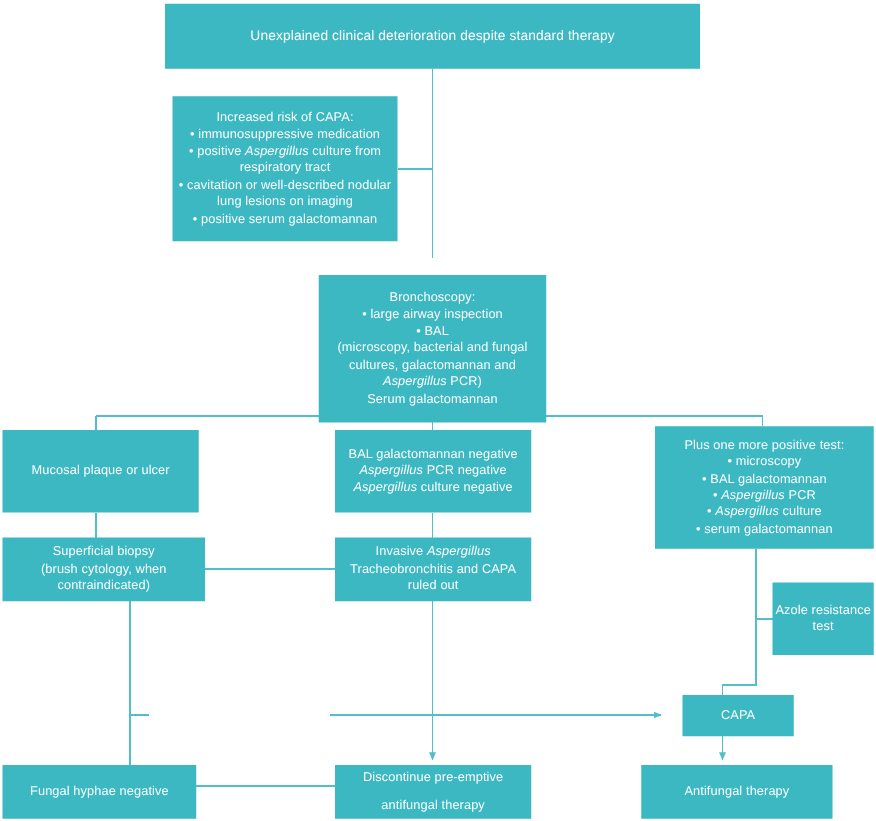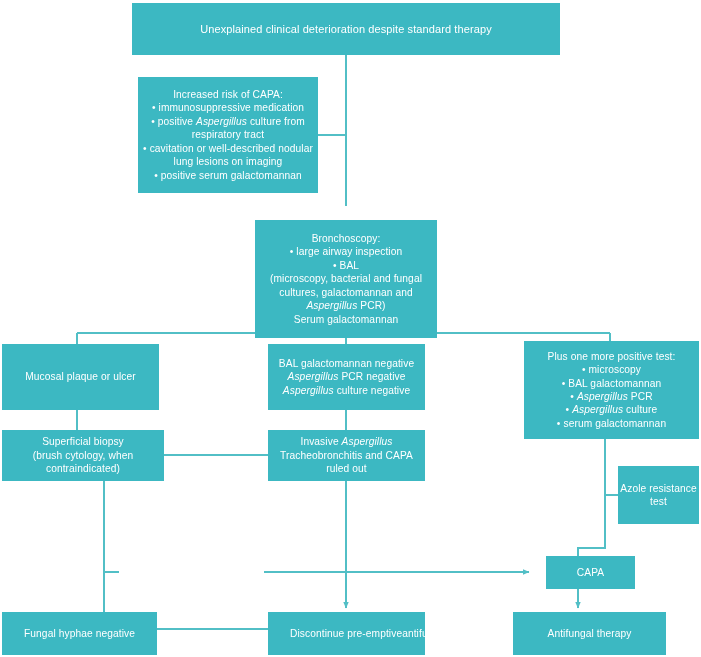--- a/index.html
+++ b/index.html
@@ -150,21 +150,21 @@
 
 
   <div class="node fs10" style="left:534px; top:556px; width:89px; height:33px;margin-left:12px;">
     <span class="line">CAPA</span>
   </div>
 
   <div class="node fs10" style="left:2px; top:612px; width:155px; height:43px;">
     <span class="line">Fungal hyphae negative</span>
   </div>
 
-  <div class="node fs10" style="left:268px; top:612px; width:157px; height:43px; flex-direction:row; justify-content:space-between;">
+  <div class="node fs10" style="left:268px; top:612px; width:157px; height:43px; flex-direction:column; justify-content:space-between;">
     <span class="line">Discontinue pre-emptive</span>
     <span class="line">antifungal therapy</span>
   </div>
 
   <div class="node fs10" style="left:513px; top:612px; width:153px; height:43px;">
     <span class="line">Antifungal therapy</span>
   </div>
 
 </div>
 

